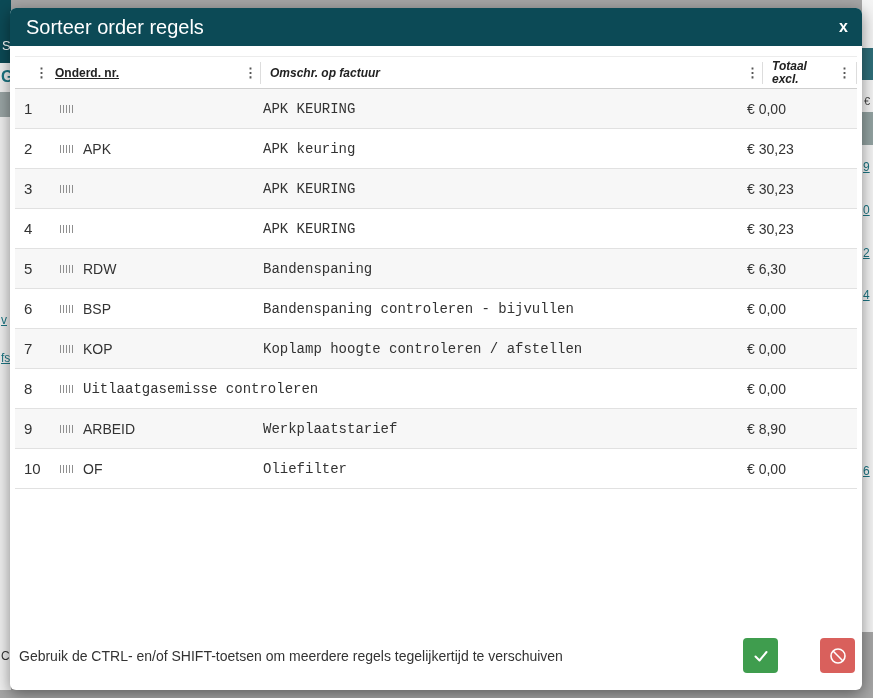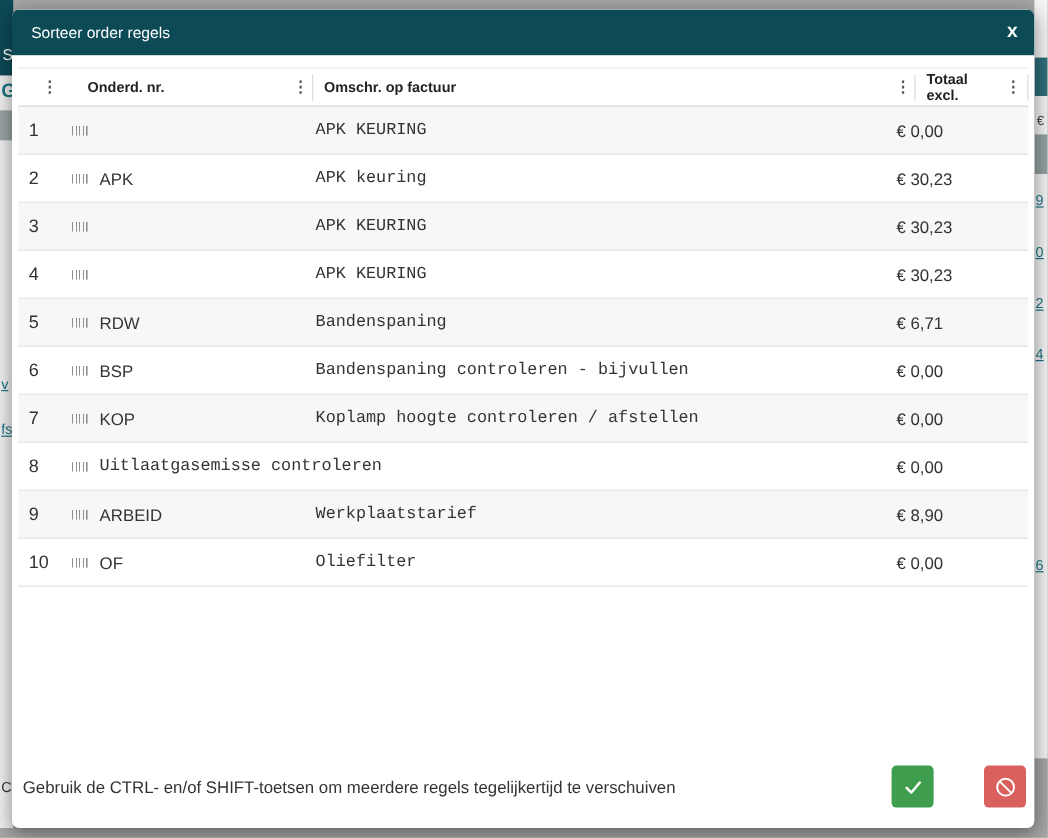--- a/index.html
+++ b/index.html
@@ -23,39 +23,39 @@
   .bg-right-patch { position:absolute; left:0; top:48px; width:11px; height:32px; background:#2e6e79; }
   .bg-euro { position:absolute; left:2px; top:95px; font-size:11px; color:#444; }
   .bg-right-band { position:absolute; left:0; top:112px; width:11px; height:33px; background:#93a3a2; }
 
   
   .modal { position:absolute; left:10px; top:8px; width:852px; height:682px;
     background:#fff; border-radius:6px; box-shadow:0 4px 16px rgba(0,0,0,.45);
     display:flex; flex-direction:column; overflow:hidden; }
   .modal-header { height:38px; background:var(--header_teal,#0c4a56); color:#fff;
     display:flex; align-items:center; padding:0 14px 0 16px; flex:0 0 auto; }
-  .modal-title { font-size:13px; }
+  .modal-title { font-size:20px; }
   .modal-close { margin-left:auto; font-size:16px; font-weight:bold; cursor:pointer; line-height:1; }
 
   .modal-body { flex:1 1 auto; padding:10px 5px 0; display:flex; flex-direction:column; }
 
   .thead { display:flex; align-items:center; height:33px;
     border-top:1px solid #ececec; border-bottom:1px solid #cfcfcf;
     font-size:12px; font-weight:bold; color:#222; flex:0 0 auto; }
   .th { display:flex; align-items:center; height:100%; }
   .th1 { width:229px; }
   .th1 .kebab { margin-left:20px; }
-  .th1 .th-label { margin-left:28px; }
+  .th1 .th-label { margin-left:10px;text-decoration:underline; }
   .th2 { flex:1; }
   .th3 { width:81px; }
   .th4 { width:30px; justify-content:flex-end; }
   .kebab { color:#555; font-size:13px; font-weight:bold; width:10px; text-align:center;
     cursor:pointer; line-height:1; }
   .col-divider { width:1px; height:22px; background:#ddd; margin:0 0 0 6px; }
-  .th2 .th-label, .th3 .th-label { margin-left:9px; }
+  .th2 .th-label, .th3 .th-label { margin-left:9px;font-style:italic; }
   .th3 .th-label { width:46px; line-height:13px; }
   .th4 .col-divider { margin:0; }
   .th4 .kebab { margin-right:8px; }
 
   .tbody { flex:0 0 auto; }
   .trow { display:flex; align-items:center; height:40px; border-bottom:1px solid #e1e1e1;
     font-size:14px; color:#333; background:#fff; cursor:pointer; }
   .trow:nth-child(odd) { background:var(--stripe,#f7f7f7); }
   .c-num { width:38px; padding-left:9px; font-size:15px; }
   .c-drag { width:30px; display:flex; align-items:center; }
@@ -165,21 +165,21 @@
     <span class="c-total">€ 30,23</span>
   </div>
 
   <div class="trow">
     <span class="c-num">5</span>
     <span class="c-drag">
             <span class="grip"></span>
           </span>
     <span class="c-part">RDW</span>
     <span class="c-desc">Bandenspaning</span>
-    <span class="c-total">€ 6,71</span>
+    <span class="c-total">€ 6,30</span>
   </div>
 
   <div class="trow">
     <span class="c-num">6</span>
     <span class="c-drag">
             <span class="grip"></span>
           </span>
     <span class="c-part">BSP</span>
     <span class="c-desc">Bandenspaning controleren - bijvullen</span>
     <span class="c-total">€ 0,00</span>

